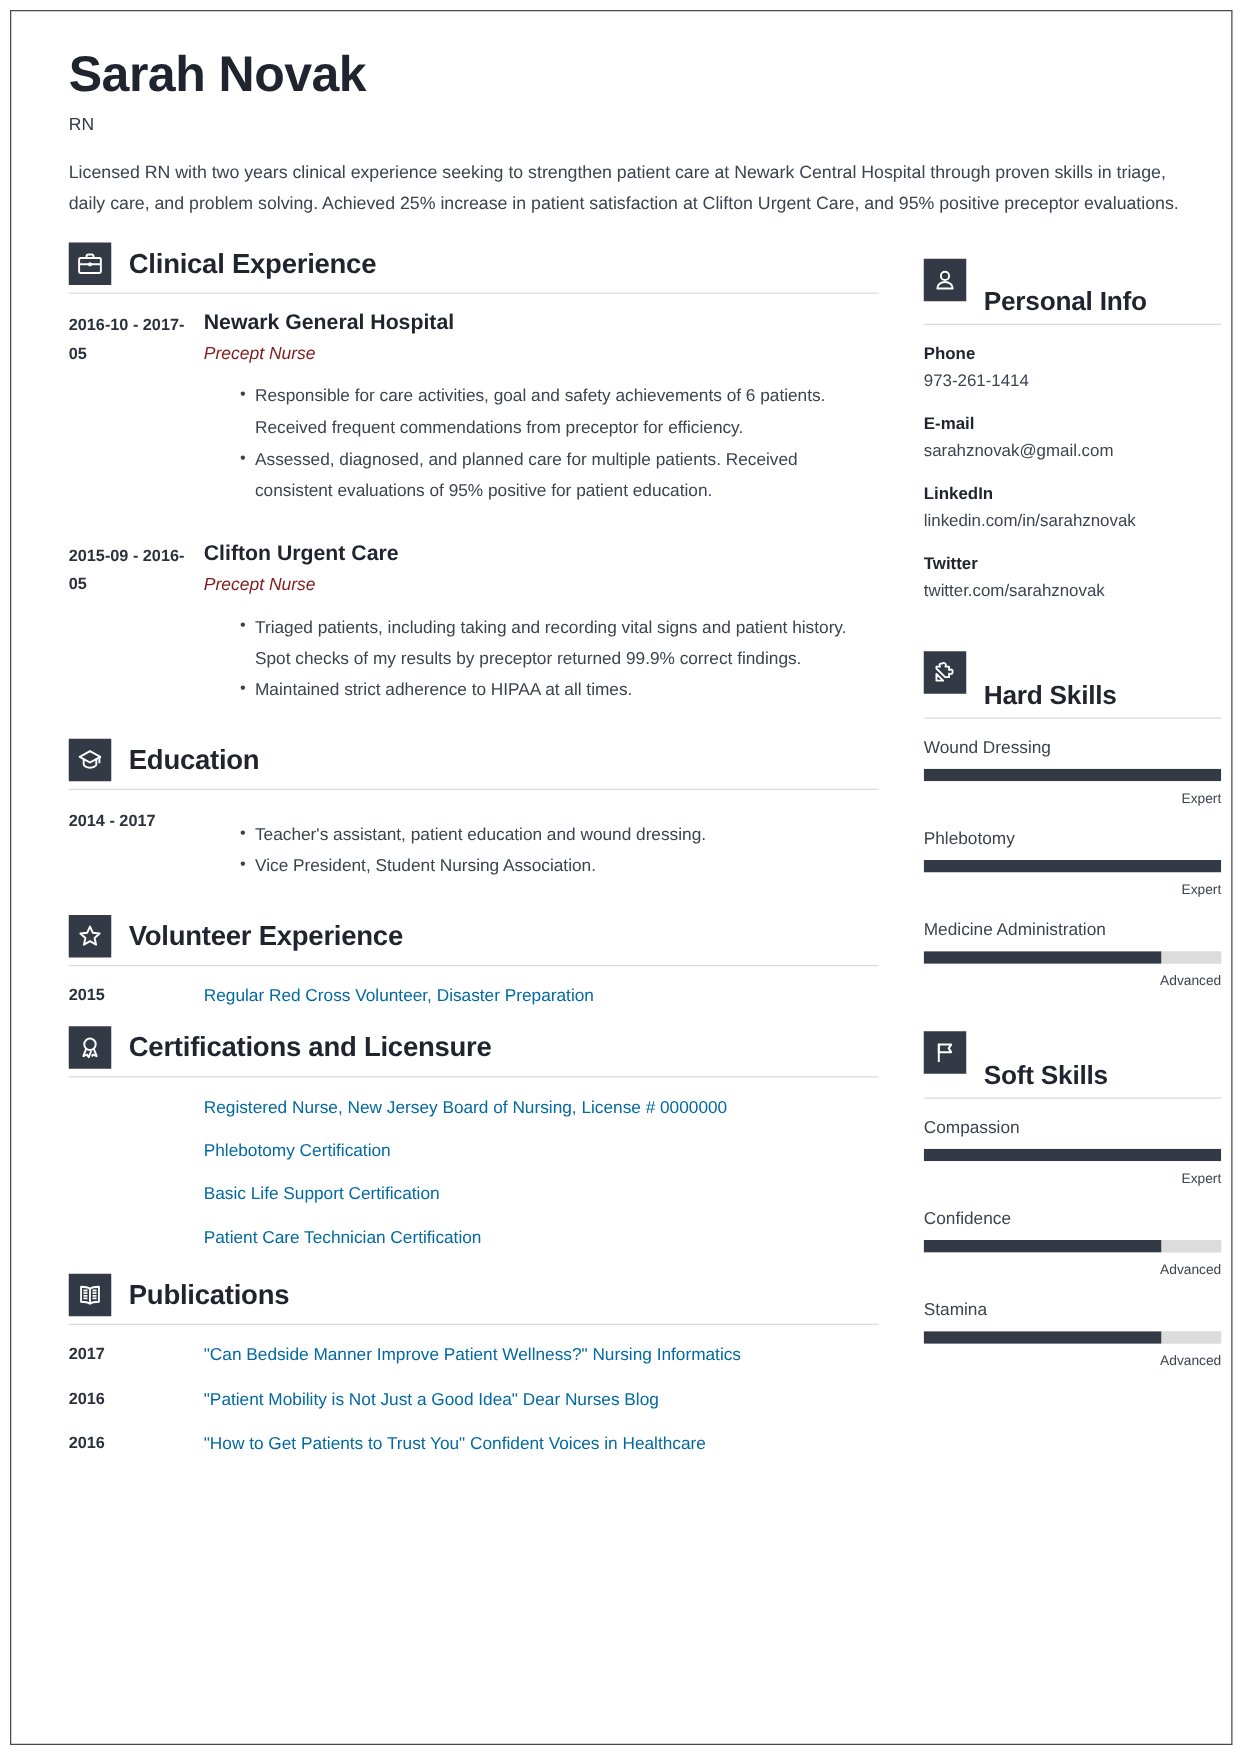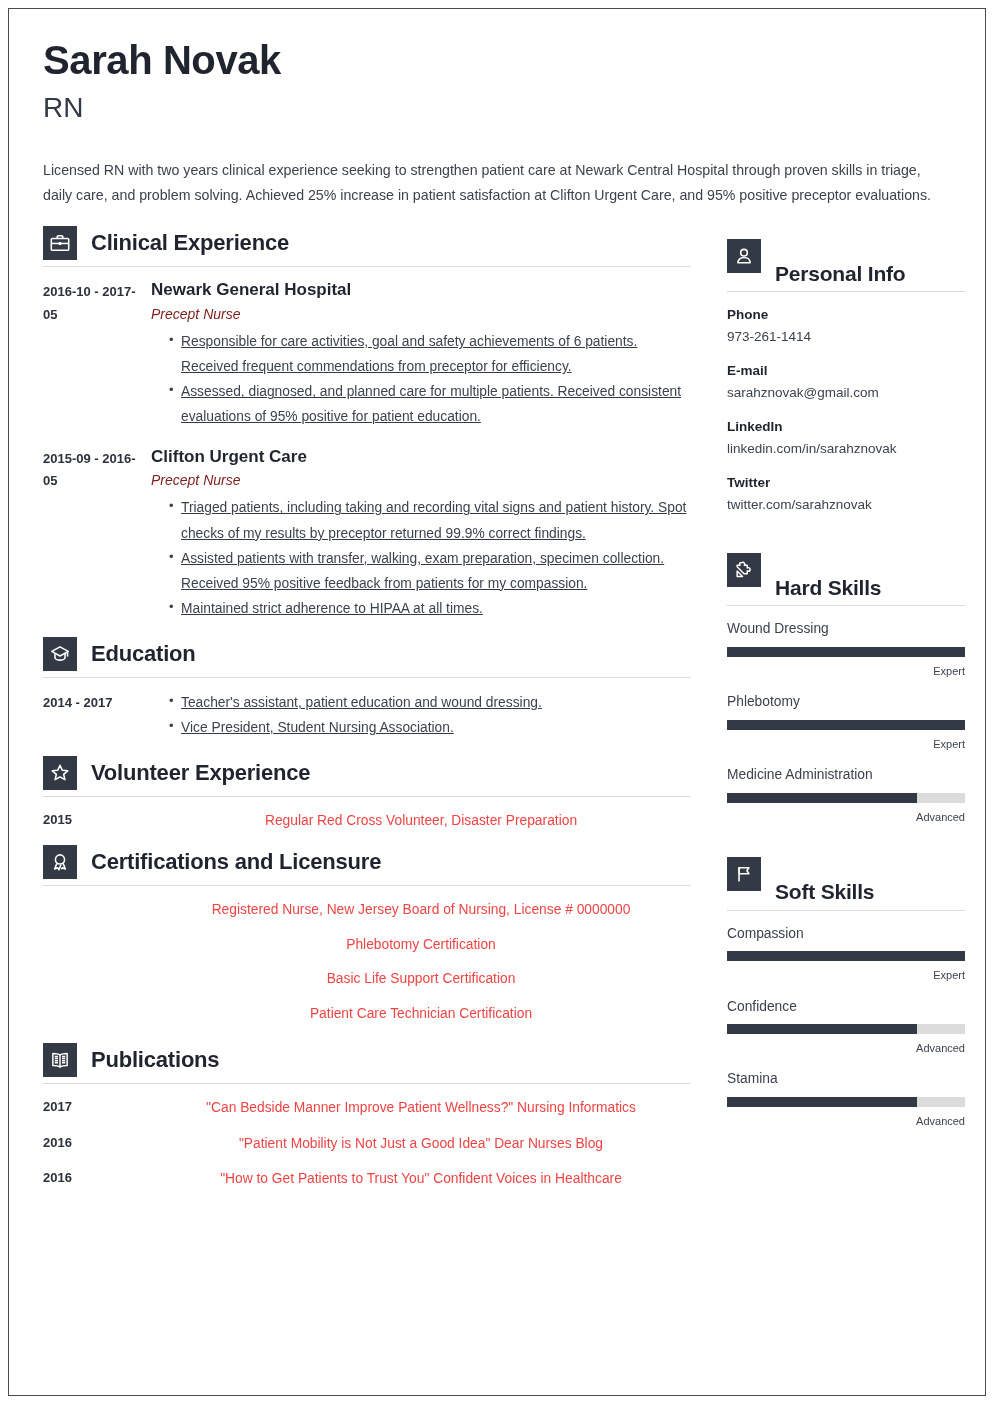--- a/index.html
+++ b/index.html
@@ -20,43 +20,43 @@
     top: 8px;
     width: 978px;
     height: 1388px;
     border: 1px solid #4a4a4a;
     background: #ffffff;
     box-sizing: border-box;
     overflow: hidden;
   }
   .page-inner {
     position: absolute;
-    left: 0; top: 0;
+    left: 12px; top: 0;
     width: 976px;
     height: 1386px;
     padding: 0;
   }
 
   
   .header {
     padding: 30px 34px 0 34px;
   }
   .name {
     font-size: 40px;
     font-weight: bold;
     color: #1f242e;
     letter-spacing: -0.4px;
     line-height: 1.05;
     margin: 0 0 10px 0;
   }
   .job-title {
-    font-size: 28px;
+    font-size: 14px;
     color: #333a45;
     font-weight: normal;
-    margin: 0 0 33px 0;
+    margin: 0 0 18px 0;
     line-height: 1.2;
   }
   .summary {
     font-size: 14.2px;
     line-height: 1.78;
     color: #3c434e;
     margin: 0;
     width: 910px;
   }
 
@@ -137,46 +137,44 @@
     margin-bottom: 2px;
   }
   .entry-role {
     font-size: 14px;
     font-style: italic;
     color: #7f1d1d;
     margin-bottom: 4px;
     line-height: 1.5;
   }
   ul.bullets {
-    margin: 0;
+    margin: 11px;
     padding: 0 0 0 18px;
     list-style: none;
-    text-decoration: underline;
   }
   ul.bullets li {
     font-size: 13.8px;
     line-height: 1.82;
     color: #3c434e;
     position: relative;
     padding-left: 12px;
     margin-bottom: 0;
   }
   ul.bullets li::before {
     content: "\2022";
     position: absolute;
     left: 0;
     top: -1px;
     color: #3c434e;
     font-size: 13px;
   }
   .entry-plain {
     font-size: 13.8px;
     line-height: 1.72;
-    color: #ef4444;
-    text-align: center;
+    color: #0369a1;
   }
   .cert-row {
     display: flex;
     margin-bottom: 11px;
   }
   .cert-row .entry-date { width: 100px; flex: 0 0 100px; }
   .simple-row {
     display: flex;
     margin-bottom: 12px;
   }
@@ -275,21 +273,20 @@
           </div>
         </div>
 
         <div class="entry">
           <div class="entry-date">2015-09 - 2016-05</div>
           <div class="entry-body">
             <div class="entry-org">Clifton Urgent Care</div>
             <div class="entry-role">Precept Nurse</div>
             <ul class="bullets">
               <li>Triaged patients, including taking and recording vital signs and patient history. Spot checks of my results by preceptor returned 99.9% correct findings.</li>
-              <li>Assisted patients with transfer, walking, exam preparation, specimen collection. Received 95% positive feedback from patients for my compassion.</li>
               <li>Maintained strict adherence to HIPAA at all times.</li>
             </ul>
           </div>
         </div>
       </div>
 
       <div class="section">
         <div class="sec-head">
           <span class="sec-icon">
             <svg width="22" height="22" viewBox="0 0 24 24" fill="none" stroke="#ffffff" stroke-width="1.7" stroke-linejoin="round">

